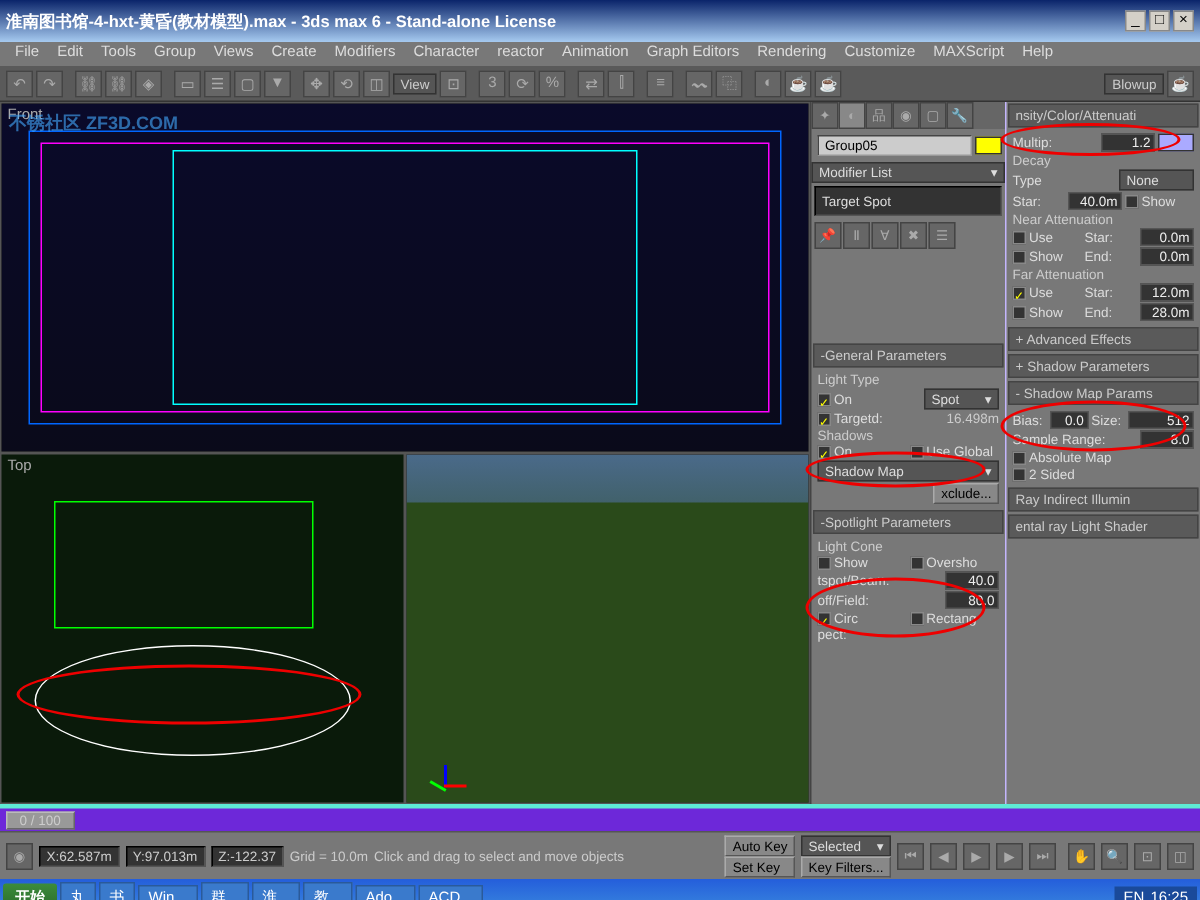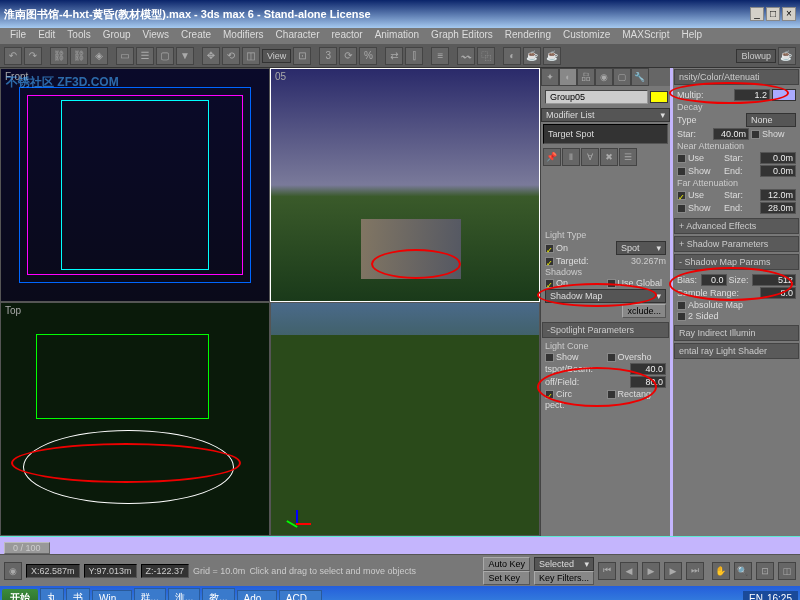--- a/index.html
+++ b/index.html
@@ -17,34 +17,34 @@
 .viewports { flex: 1; display: flex; flex-direction: column; position: relative; }
 .vp-row { display: flex; flex: 1; }
 .vp { border: 1px solid #555; position: relative; background: #0a0a1a; overflow: hidden; }
 .vp.active { border: 1px solid #fff; }
 .vp-label { position: absolute; top: 2px; left: 4px; color: #aaa; font-size: 10px; z-index: 5; }
 .vp-front { flex: 1; background: linear-gradient(#0a0a2a,#0a0a1a); }
 .vp-top { flex: 1; background: #0a1a0a; }
 .vp-persp { width: 270px; background: linear-gradient(#2a2a6a 0%, #7a7a9a 50%, #3a5a2a 55%, #1a3a1a 100%); }
 .wireframe { position: absolute; inset: 10px; }
 .cmdpanel { width: 130px; background: #787878; border-left: 1px solid #444; display: flex; flex-direction: column; font-size: 9px; }
-.cmdpanel2 { width: 130px; background: #787878; border-left: 3px solid #c4b5fd; display: flex; flex-direction: column; font-size: 9px; }
+.cmdpanel2 { width: 130px; background: #787878; border-left: 1px solid #c4b5fd; display: flex; flex-direction: column; font-size: 9px; }
 .rollout-title { background: #5a5a5a; padding: 2px 4px; border: 1px solid #444; margin: 1px; }
 .rollout { padding: 2px 4px; }
 .row { display: flex; align-items: center; gap: 2px; margin: 1px 0; }
 .row label { flex: 1; color: #ddd; }
 .spinner { background: #333; border: 1px solid #555; color: #eee; padding: 0 2px; font-size: 9px; width: 36px; text-align: right; }
 .chk { width: 9px; height: 9px; background: #333; border: 1px solid #888; display: inline-block; }
 .chk.on::after { content: "✓"; color: #ff0; font-size: 8px; line-height: 7px; }
 .btn { background: #888; border: 1px outset #aaa; padding: 1px 4px; color: #000; }
 .dd-field { background: #555; border: 1px solid #333; padding: 1px 4px; color: #ddd; display: flex; }
 .dd-field span:first-child { flex: 1; }
 .name-field { background: #ccc; color: #000; padding: 1px 4px; border: 1px inset #999; margin: 2px; }
 .colorswatch { width: 18px; height: 12px; background: #ff0; border: 1px solid #333; }
-.timeslider { background: #c4b5fd; height: 18px; border-top: 1px solid #5eead4; display: flex; align-items: flex-end; padding: 0 4px; font-size: 9px; }
+.timeslider { background: #6d28d9; height: 18px; border-top: 3px solid #5eead4; display: flex; align-items: center; padding: 0 4px; font-size: 9px; }
 .timeslider .handle { background: #999; border: 1px outset #bbb; padding: 0 8px; }
 .statusbar { background: #787878; height: 32px; border-top: 1px solid #555; display: flex; align-items: center; padding: 0 4px; font-size: 9px; gap: 4px; }
 .coord { background: #333; border: 1px inset #555; padding: 1px 4px; color: #ccc; font-size: 9px; }
 .taskbar { background: linear-gradient(#245edb,#3c8cde); height: 24px; display: flex; align-items: center; padding: 0 2px; }
 .startbtn { background: linear-gradient(#3c8c3c,#2a6a2a); color: #fff; padding: 2px 8px; border-radius: 2px; font-weight: bold; }
 .taskbtn { background: #3a7acc; border: 1px solid #2a5a9a; padding: 2px 6px; color: #fff; margin-left: 2px; font-size: 10px; max-width: 60px; overflow: hidden; white-space: nowrap; }
 .tray { margin-left: auto; background: #1a4a9a; padding: 2px 6px; color: #fff; display: flex; gap: 4px; }
 .circle-mark { position: absolute; border: 2px solid #e00; border-radius: 50%; pointer-events: none; z-index: 20; }
 .building { position: absolute; left: 90px; top: 150px; width: 100px; height: 60px; background: linear-gradient(90deg,#8a7a6a,#5a5a6a); opacity: 0.9; }
 .grass { position: absolute; left: 0; right: 0; bottom: 0; height: 200px; background: #2a4a1a; }
@@ -122,26 +122,20 @@
     <div style="position:absolute;top:6px;left:6px;color:#4af;font-size:12px;font-weight:bold;z-index:10;opacity:0.6">不锈社区 ZF3D.COM</div>
     <div class="vp-row" style="height:230px">
       <div class="vp vp-front">
         <div class="vp-label">Front</div>
         <div class="wireframe">
           <div style="position:absolute;inset:8px;border:1px solid #06f"></div>
           <div style="position:absolute;inset:16px;border:1px solid #f0f"></div>
           <div style="position:absolute;left:20%;top:10%;right:20%;bottom:10%;border:1px solid #0ff"></div>
         </div>
       </div>
-      <div class="vp vp-persp active" style="flex:0 0 270px">
-        <div class="vp-label">05</div>
-        <div class="building"></div>
-
-        <div class="circle-mark" style="left:100px;top:180px;width:90px;height:30px"></div>
-      </div>
     </div>
     <div class="vp-row" style="flex:1">
       <div class="vp vp-top">
         <div class="vp-label">Top</div>
         <div class="wireframe">
           <div style="position:absolute;left:10%;top:10%;width:70%;height:40%;border:1px solid #0f0"></div>
           <div style="position:absolute;left:5%;top:55%;width:85%;height:35%;border:1px solid #fff;border-radius:50%"></div>
         </div>
         <div class="circle-mark" style="left:10px;top:140px;width:230px;height:40px"></div>
       </div>
@@ -178,34 +172,35 @@
     </div>
     <div style="display:flex;gap:1px;margin:2px">
       <div class="toolbtn">📌</div>
       <div class="toolbtn">Ⅱ</div>
       <div class="toolbtn">∀</div>
       <div class="toolbtn">✖</div>
       <div class="toolbtn">☰</div>
     </div>
     <div style="height:60px"></div>
 
+    <div class="rollout-title">-General Parameters</div>
     <div class="rollout">
       <div>Light Type</div>
       <div class="row">
         <span class="chk on"></span>
         <label>On</label>
         <div class="dd-field" style="width:50px">
             <span>Spot</span>
             <span>▾</span>
           </div>
       </div>
       <div class="row">
         <span class="chk on"></span>
         <label>Targetd:</label>
-        <span>30.267m</span>
+        <span>16.498m</span>
       </div>
       <div>Shadows</div>
       <div class="row">
         <span class="chk on"></span>
         <label>On</label>
         <span class="chk"></span>
         <label>Use Global</label>
       </div>
       <div style="position:relative">
         <div class="dd-field">

